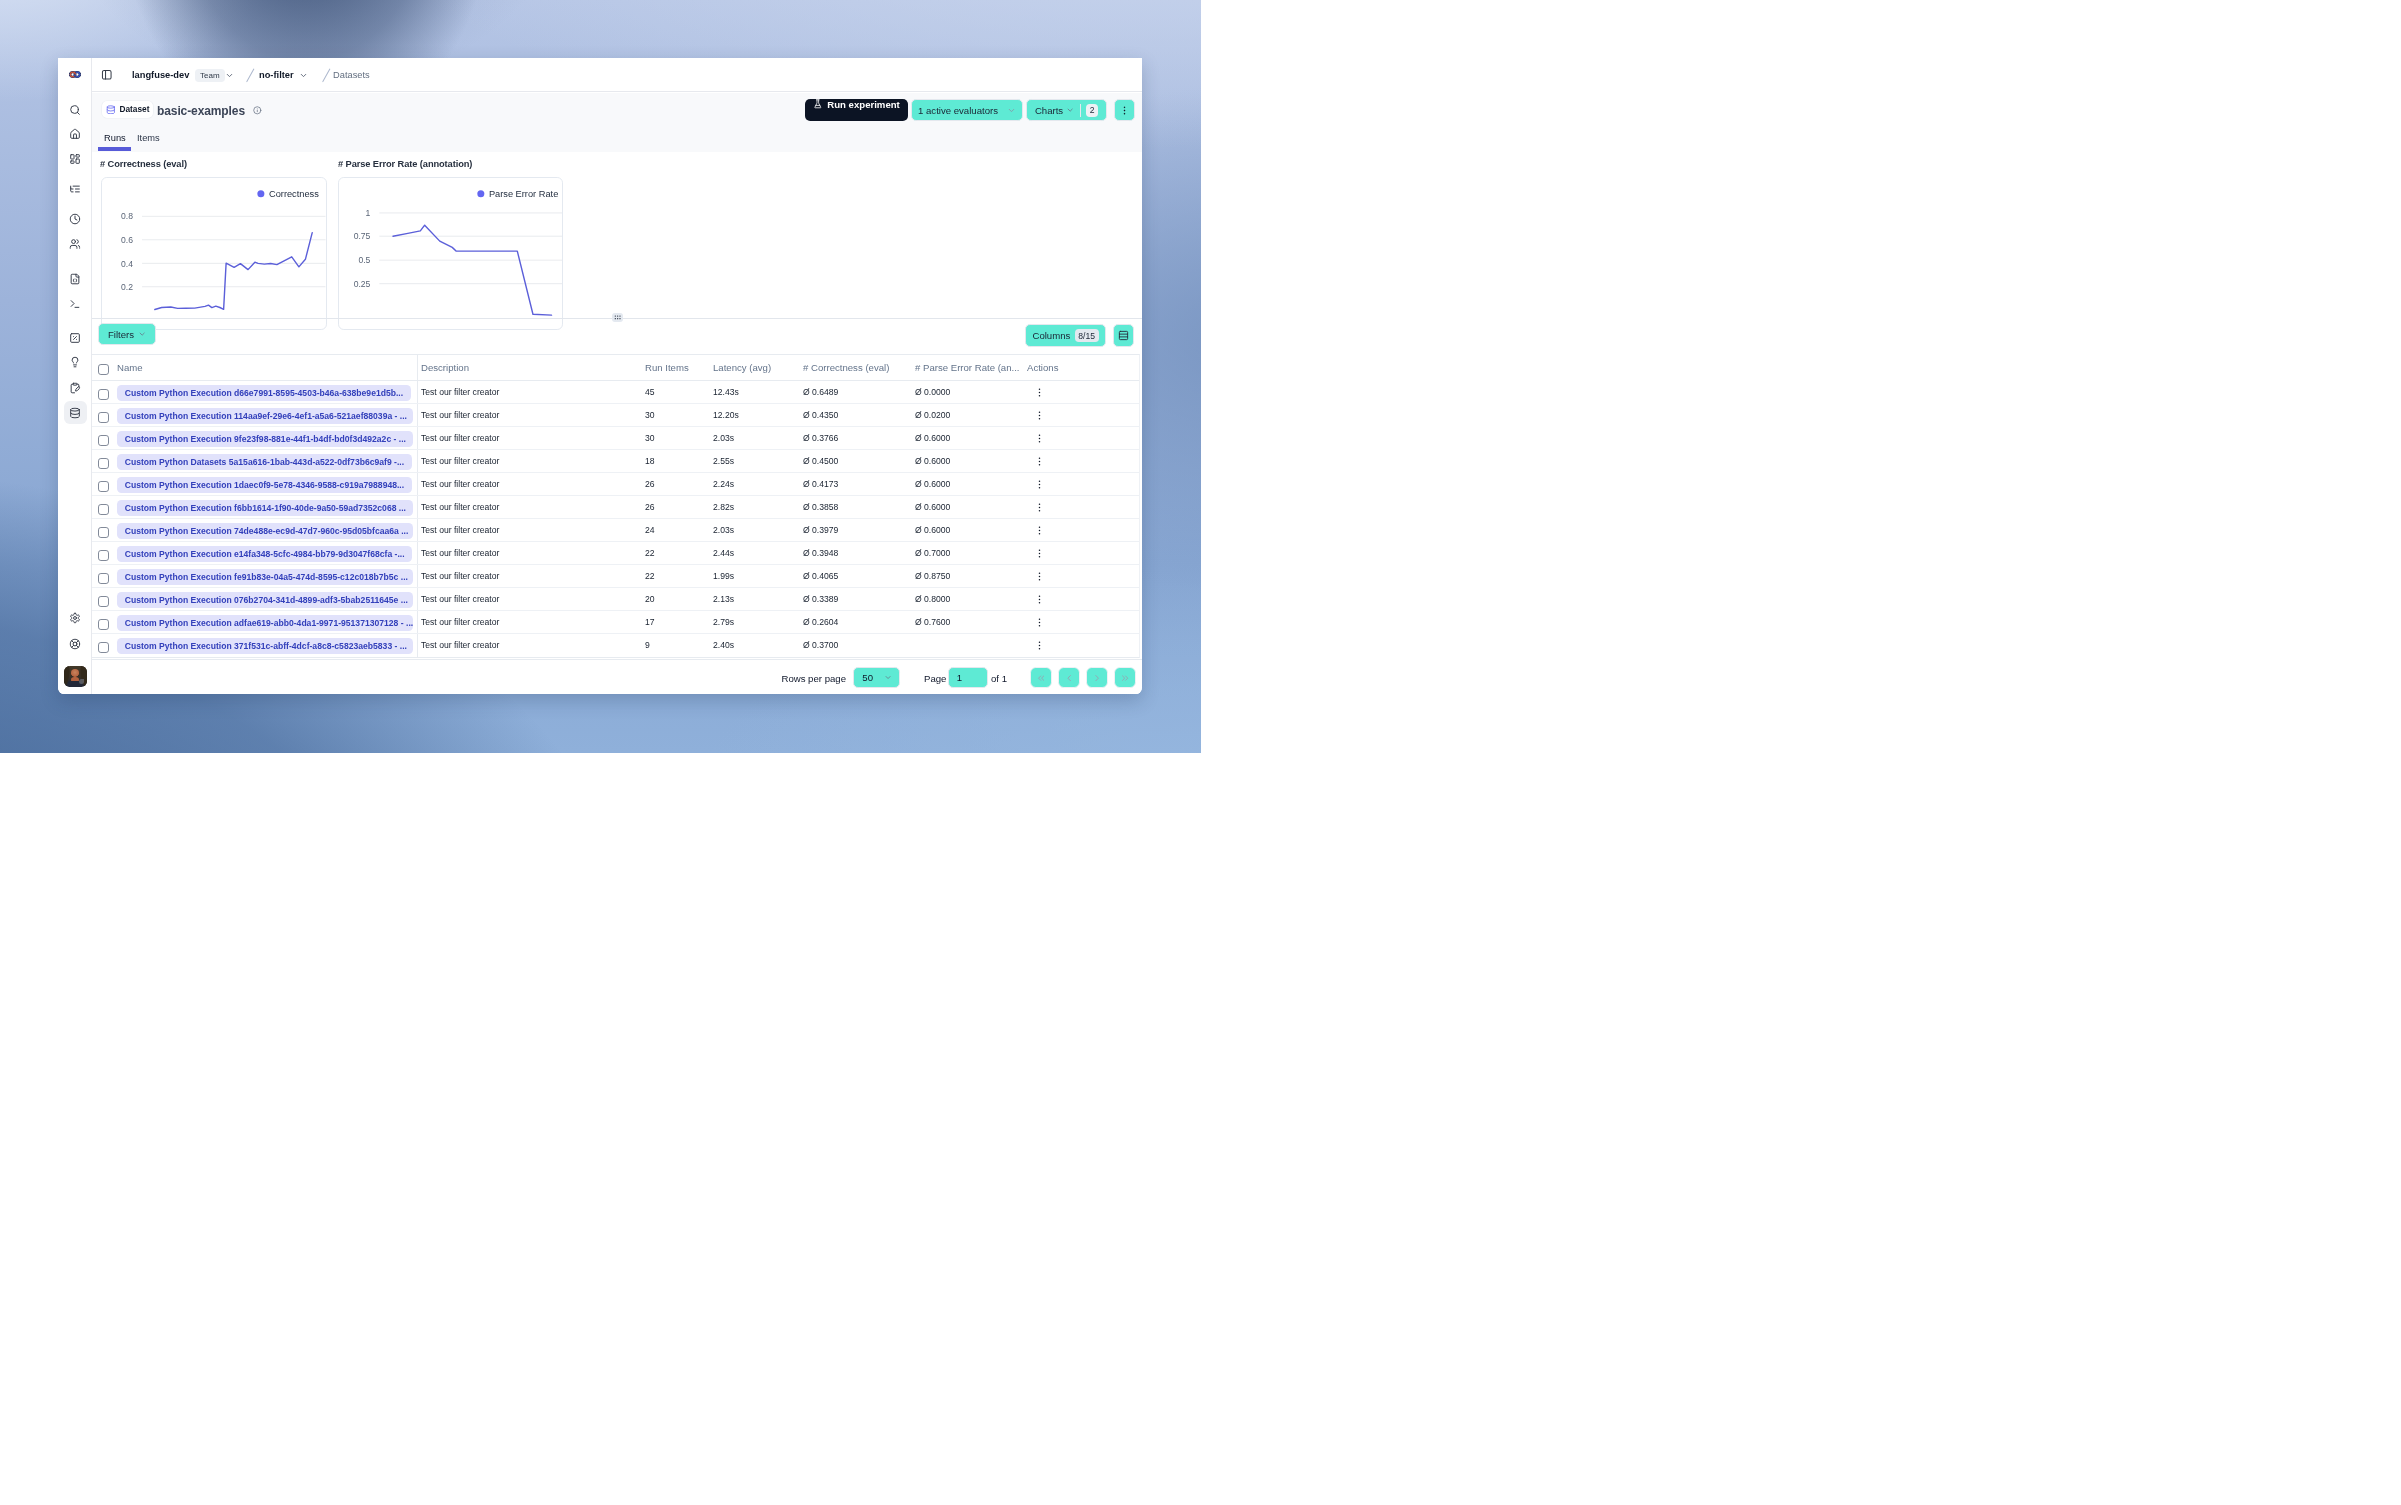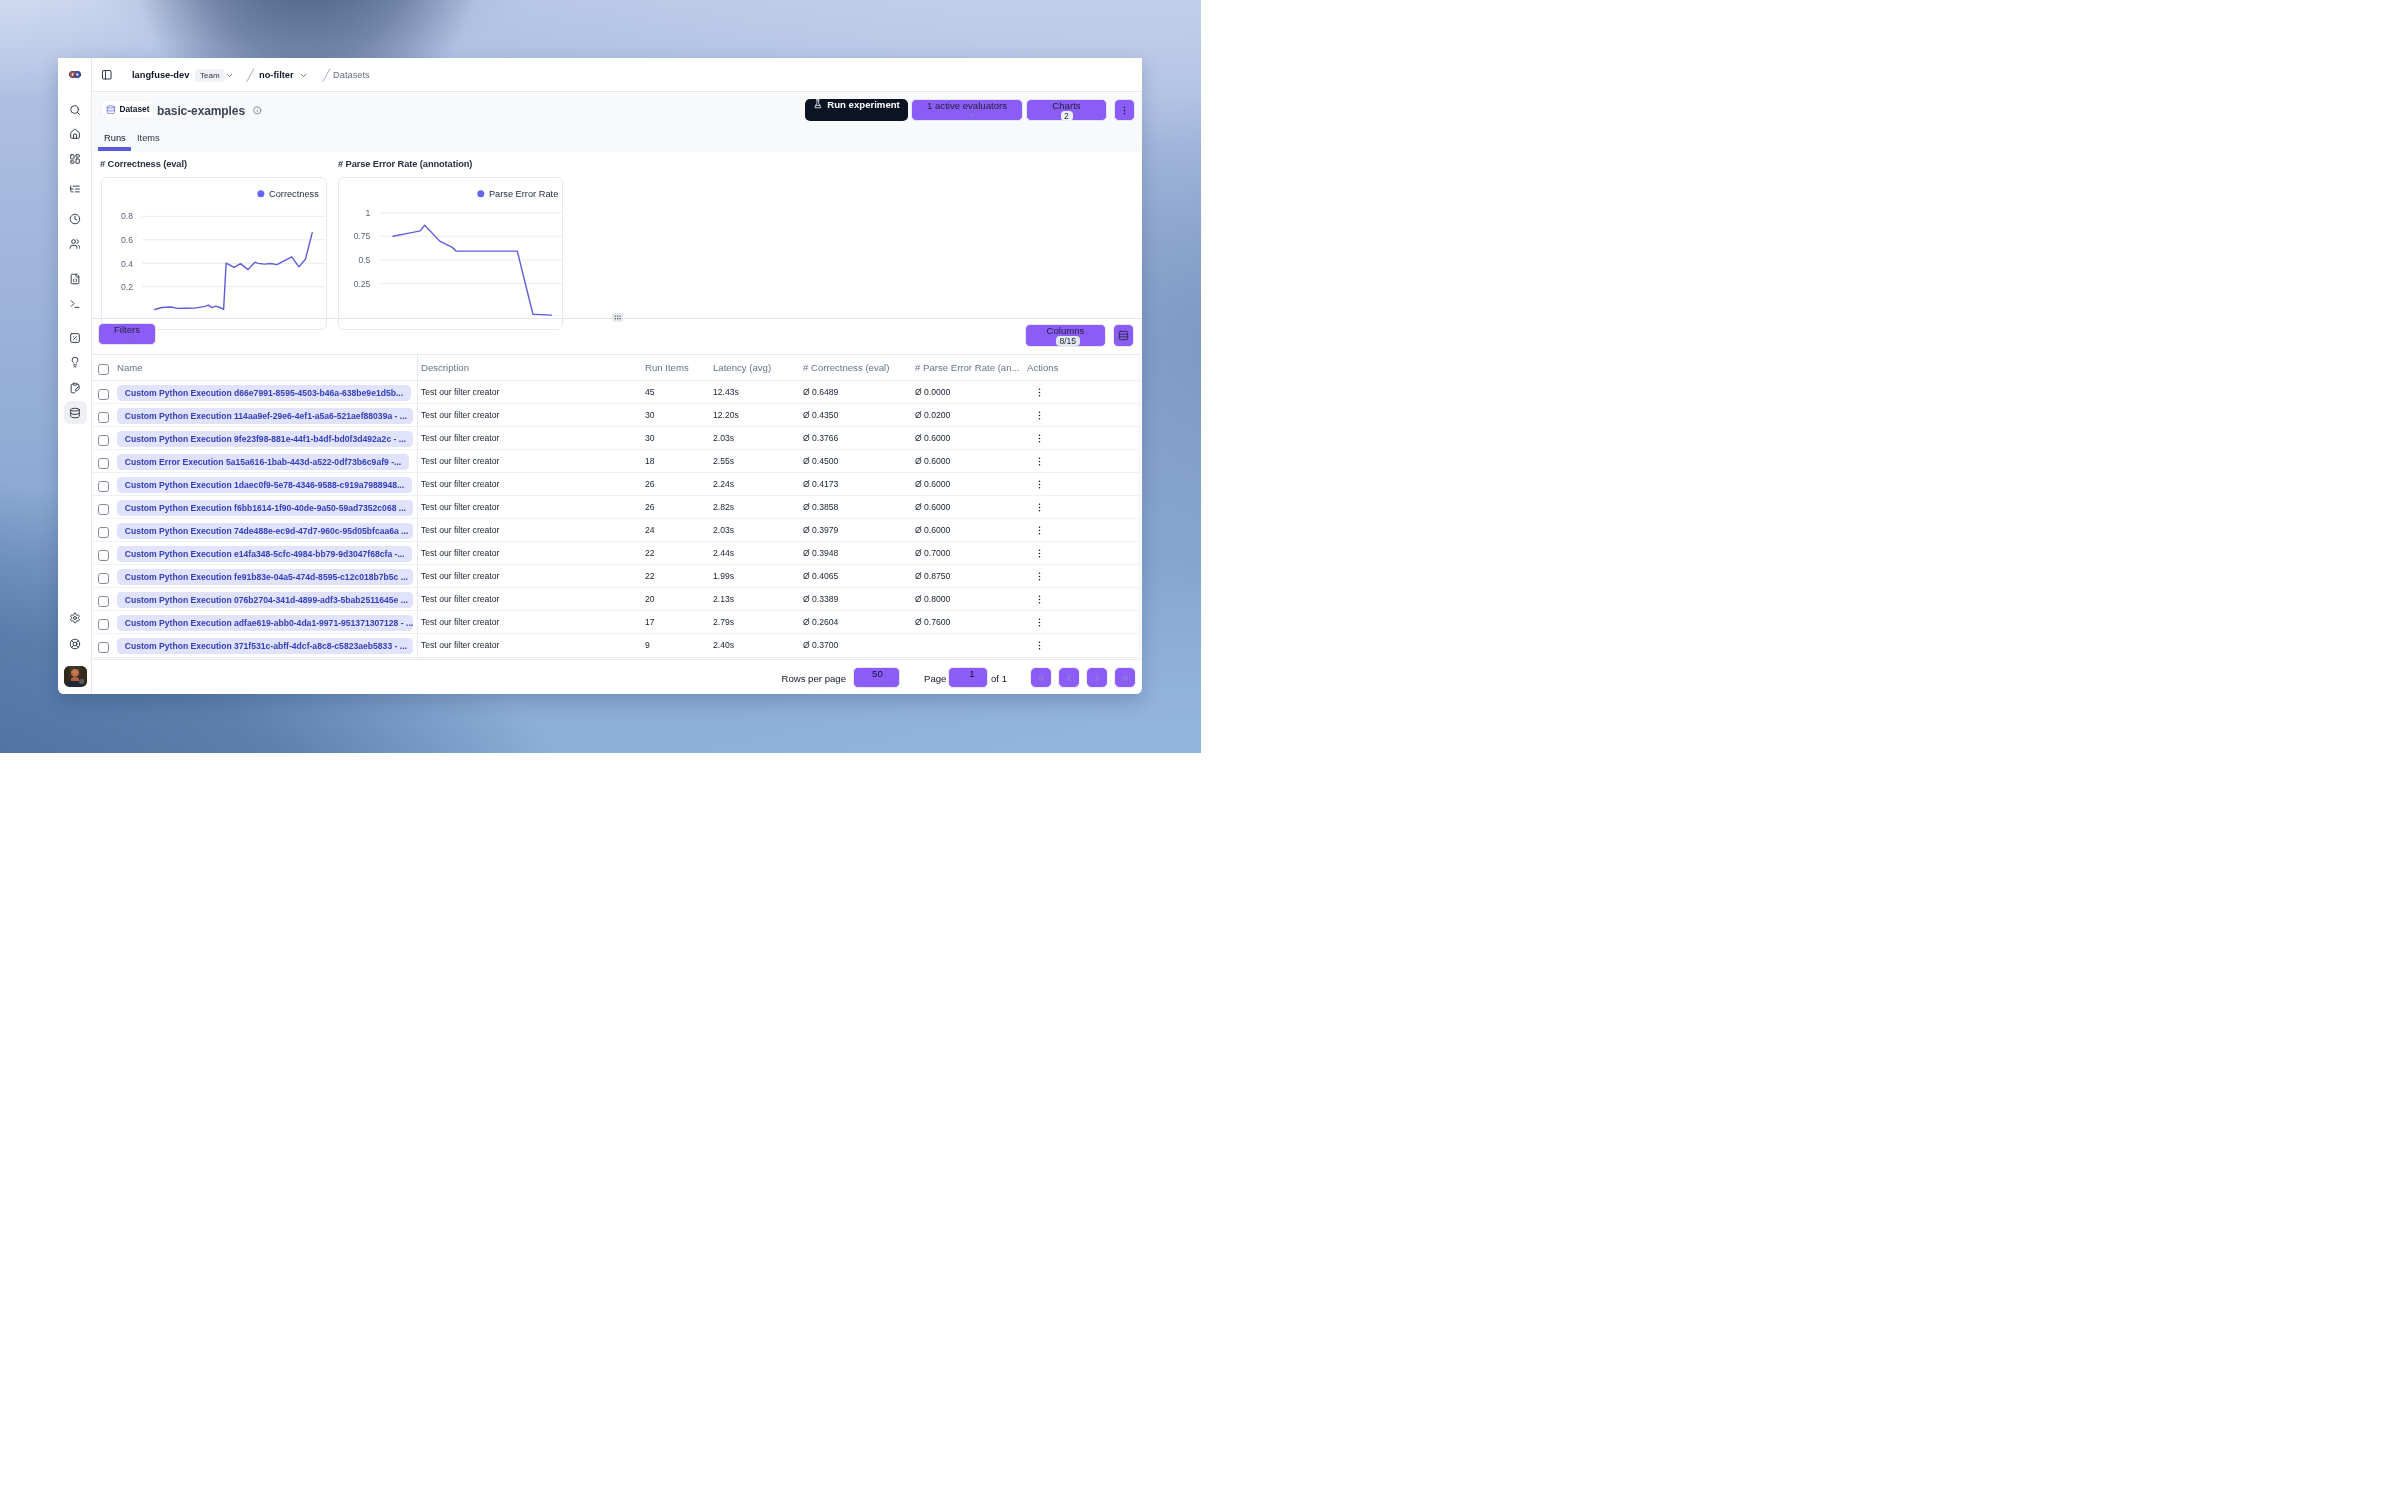--- a/index.html
+++ b/index.html
@@ -24,21 +24,21 @@
 .sidebar { position:absolute; left:0; top:0; width:34px; height:636px; background:#fff; border-right:0.6px solid #e7e9ee; z-index:5; }
 .sic { position:absolute; left:50%; transform:translate(-50%,-50%); color:#363c49; display:flex; }
 .sic svg { width:11.5px; height:11.5px; }
 .siact { position:absolute; left:5.6px; top:343px; width:23px; height:23.4px; background:#eef0f4; border-radius:5.8px; }
 
 .topbar { position:absolute; left:34px; top:0; right:0; height:34px; background:#fff; border-bottom:0.6px solid #e7e9ee; }
 
 .phead { position:absolute; left:34px; top:35px; right:0; height:60px; background:#f8f9fb; border-bottom:0.6px solid #e7e9ee; }
 
 .mainbg { position:absolute; left:34px; top:94px; right:0; bottom:0; background:#fff; }
-.btn { position:absolute; background:#8b5cf6; border:0.6px solid #e4e8ee; border-radius:5.1px; display:flex; align-items:center; justify-content:center; color:#18212f;flex-direction:column; }
+.btn { position:absolute; background:#5eead4; border:0.6px solid #e4e8ee; border-radius:5.1px; display:flex; align-items:center; justify-content:center; color:#18212f; }
 .ctitle { position:absolute; top:101px; font-size:9.3px; font-weight:700; color:#27303f; letter-spacing:-0.1px; }
 .card { position:absolute; top:119px; height:153px; background:#fff; border:0.6px solid #e4e9f0; border-radius:5.8px; overflow:hidden; }
 .ylab { position:absolute; text-align:right; font-size:8.6px; color:#5a6577; }
 .thead { position:relative; height:26px; border-bottom:0.6px solid #e7ebf0; }
 .th { position:absolute; top:7.4px; font-size:9.6px; font-weight:500; color:#64748b; white-space:nowrap; }
 .trow { position:relative; height:23px; border-bottom:0.6px solid #eef1f5; }
 .trow:last-child { border-bottom:none; }
 .td { position:absolute; top:6.4px; font-size:8.6px; color:#18212f; white-space:nowrap; }
 .badge { position:absolute; top:4.2px; height:16px; max-width:296px; padding:0 7.7px; background:#e1e2fb; border-radius:4.5px; font-size:8.6px; font-weight:700; color:#3340bb; line-height:16px; white-space:nowrap; overflow:hidden; }
 .cb { position:absolute; width:11px; height:11px; border:1px solid #828a99; border-radius:2.9px; background:#fff; }
@@ -371,21 +371,21 @@
           <span class="td" style="left:823px">Ø 0.6000</span>
           <span class="kebab" style="left:942px"><svg width="11" height="11" viewBox="0 0 24 24" fill="#101827">
               <circle cx="12" cy="5" r="1.7"></circle>
               <circle cx="12" cy="12" r="1.7"></circle>
               <circle cx="12" cy="19" r="1.7"></circle>
             </svg></span>
           <span class="vdiv"></span>
         </div>
 <div class="trow">
           <span class="cb" style="left:6.3px;top:7.5px"></span>
-          <span class="badge" style="left:25px">Custom Error Execution 5a15a616-1bab-443d-a522-0df73b6c9af9 -...</span>
+          <span class="badge" style="left:25px">Custom Python Datasets 5a15a616-1bab-443d-a522-0df73b6c9af9 -...</span>
           <span class="td" style="left:329px">Test our filter creator</span>
           <span class="td" style="left:553px">18</span>
           <span class="td" style="left:621px">2.55s</span>
           <span class="td" style="left:711px">Ø 0.4500</span>
           <span class="td" style="left:823px">Ø 0.6000</span>
           <span class="kebab" style="left:942px"><svg width="11" height="11" viewBox="0 0 24 24" fill="#101827">
               <circle cx="12" cy="5" r="1.7"></circle>
               <circle cx="12" cy="12" r="1.7"></circle>
               <circle cx="12" cy="19" r="1.7"></circle>
             </svg></span>

